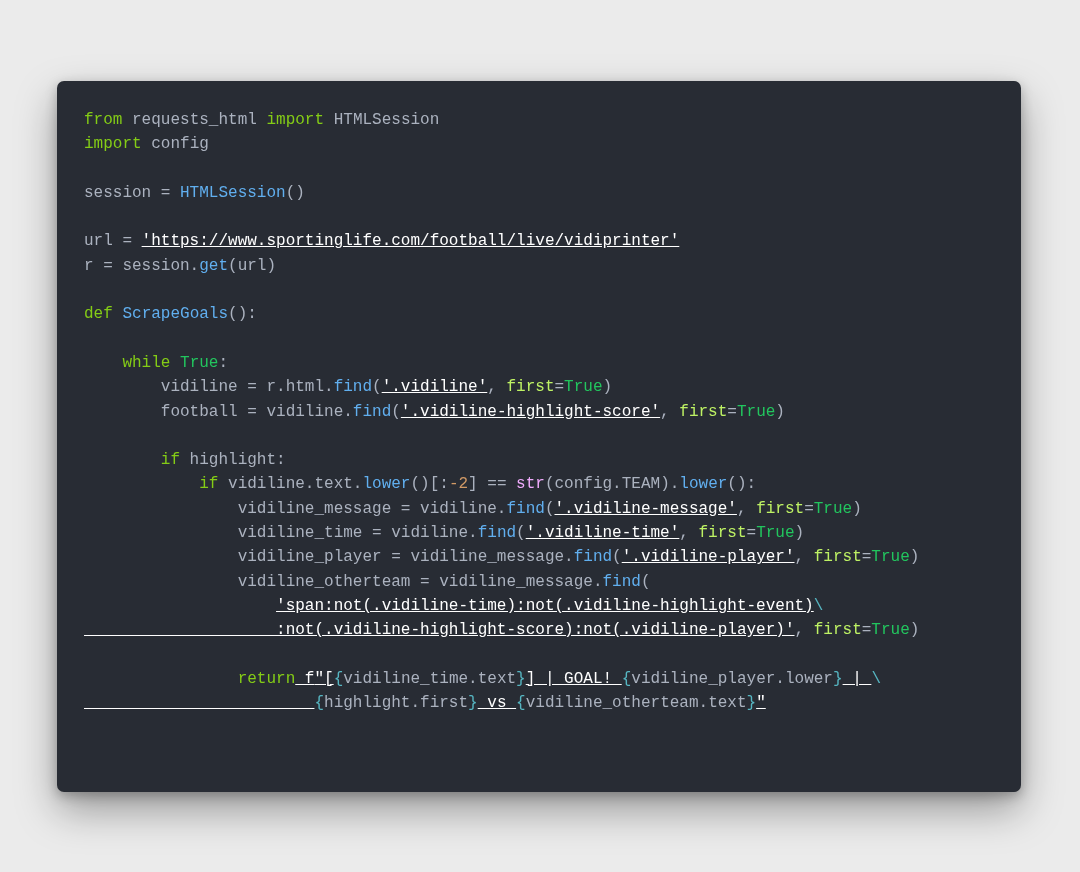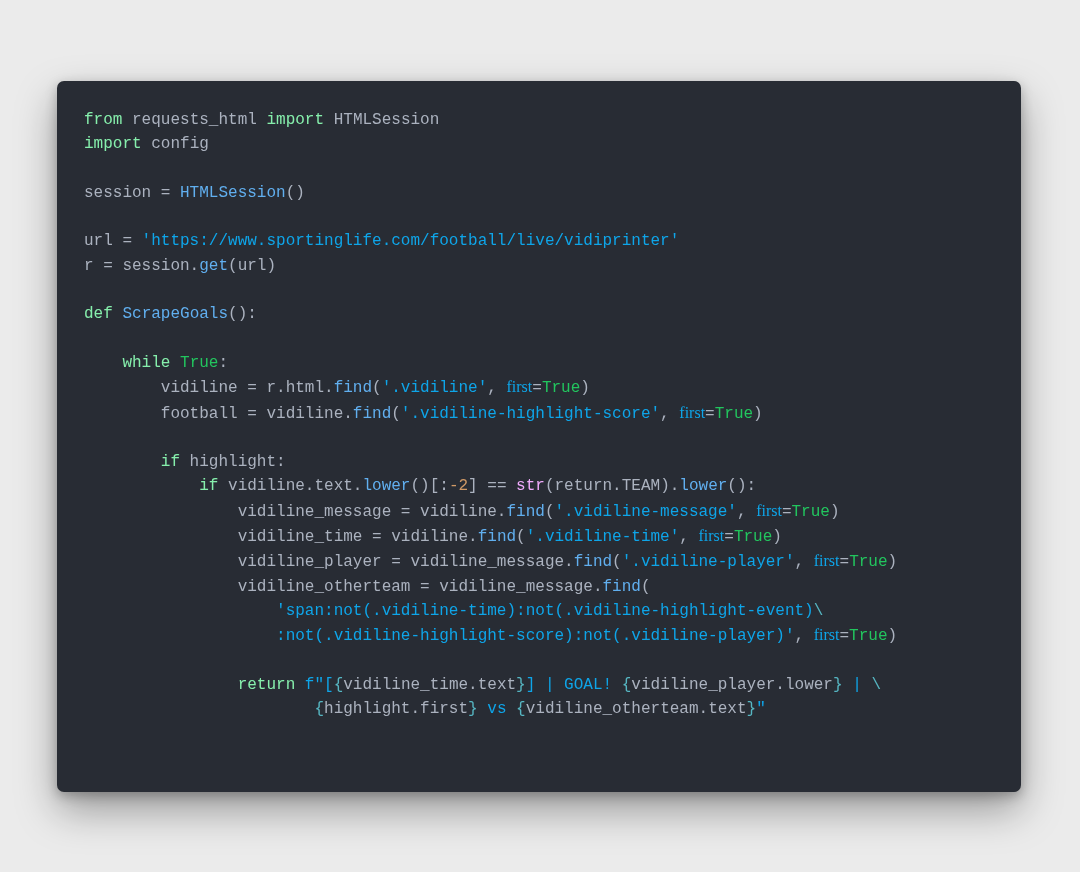--- a/index.html
+++ b/index.html
@@ -24,26 +24,26 @@
     overflow: hidden;
   }
   pre.code {
     margin: 0;
     font-family: inherit;
     font-size: 16px;
     line-height: 24.3px;
     color: #abb2bf;
     white-space: pre;
   }
-  .kw      { color: #86efac; text-align: center; }  
+  .kw      { color: #84cc16; text-align: center; }  
   .fn      { color: #61afef; }  
-  .str     { color: #0ea5e9; }  
+  .str     { color: #ffffff; text-decoration: underline; }  
   .num     { color: #d19a66; }  
   .const   { color: #22c55e; }  
-  .arg     { color: #0ea5e9; font-family: Liberation Serif, serif; }  
+  .arg     { color: #bef264; }  
   .builtin { color: #f0abfc; }  
   .esc     { color: #56b6c2; }  
 </style>
 </head>
 <body>
 
 <div class="code-card">
 <pre class="code"><span class="kw">from</span> <span>requests_html</span> <span class="kw">import</span> <span>HTMLSession</span>
 <span class="kw">import</span> <span>config</span>
 
@@ -52,21 +52,21 @@
 <span>url = </span><span class="str">'https://www.sportinglife.com/football/live/vidiprinter'</span>
 <span>r = session.</span><span class="fn">get</span><span>(url)</span>
 
 <span class="kw">def</span> <span class="fn">ScrapeGoals</span><span>():</span>
 
     <span class="kw">while</span> <span class="const">True</span><span>:</span>
 <span>        vidiline = r.html.</span><span class="fn">find</span><span>(</span><span class="str">'.vidiline'</span><span>, </span><span class="arg">first</span><span>=</span><span class="const">True</span><span>)</span>
 <span>        football = vidiline.</span><span class="fn">find</span><span>(</span><span class="str">'.vidiline-highlight-score'</span><span>, </span><span class="arg">first</span><span>=</span><span class="const">True</span><span>)</span>
 
         <span class="kw">if</span><span> highlight:</span>
-            <span class="kw">if</span><span> vidiline.text.</span><span class="fn">lower</span><span>()[:</span><span class="num">-2</span><span>] == </span><span class="builtin">str</span><span>(return.TEAM).</span><span class="fn">lower</span><span>():</span>
+            <span class="kw">if</span><span> vidiline.text.</span><span class="fn">lower</span><span>()[:</span><span class="num">-2</span><span>] == </span><span class="builtin">str</span><span>(config.TEAM).</span><span class="fn">lower</span><span>():</span>
 <span>                vidiline_message = vidiline.</span><span class="fn">find</span><span>(</span><span class="str">'.vidiline-message'</span><span>, </span><span class="arg">first</span><span>=</span><span class="const">True</span><span>)</span>
 <span>                vidiline_time = vidiline.</span><span class="fn">find</span><span>(</span><span class="str">'.vidiline-time'</span><span>, </span><span class="arg">first</span><span>=</span><span class="const">True</span><span>)</span>
 <span>                vidiline_player = vidiline_message.</span><span class="fn">find</span><span>(</span><span class="str">'.vidiline-player'</span><span>, </span><span class="arg">first</span><span>=</span><span class="const">True</span><span>)</span>
 <span>                vidiline_otherteam = vidiline_message.</span><span class="fn">find</span><span>(</span>
                     <span class="str">'span:not(.vidiline-time):not(.vidiline-highlight-event)</span><span class="esc">\</span>
 <span class="str">                    :not(.vidiline-highlight-score):not(.vidiline-player)'</span><span>, </span><span class="arg">first</span><span>=</span><span class="const">True</span><span>)</span>
 
                 <span class="kw">return</span><span class="str"> f</span><span class="str">"</span><span class="str">[</span><span class="esc">{</span><span>vidiline_time.text</span><span class="esc">}</span><span class="str">] | GOAL! </span><span class="esc">{</span><span>vidiline_player.lower</span><span class="esc">}</span><span class="str"> | </span><span class="esc">\</span>
 <span class="str">                        </span><span class="esc">{</span><span>highlight.first</span><span class="esc">}</span><span class="str"> vs </span><span class="esc">{</span><span>vidiline_otherteam.text</span><span class="esc">}</span><span class="str">"</span></pre>
 </div>

